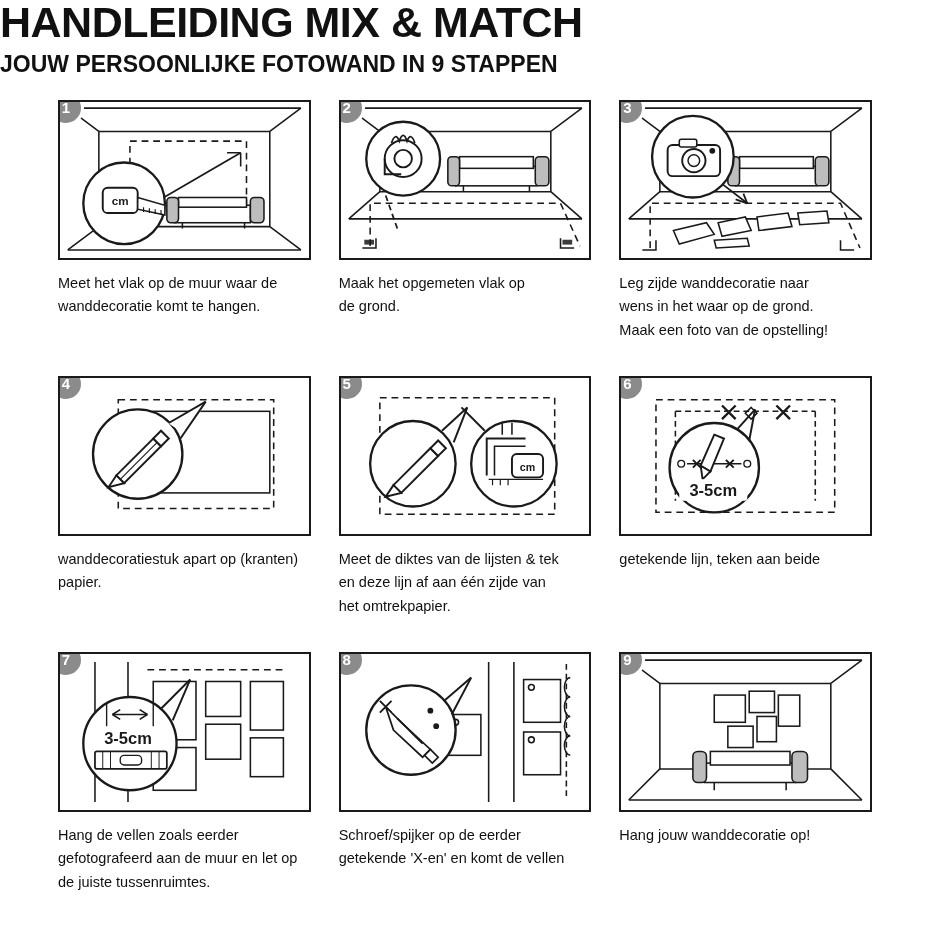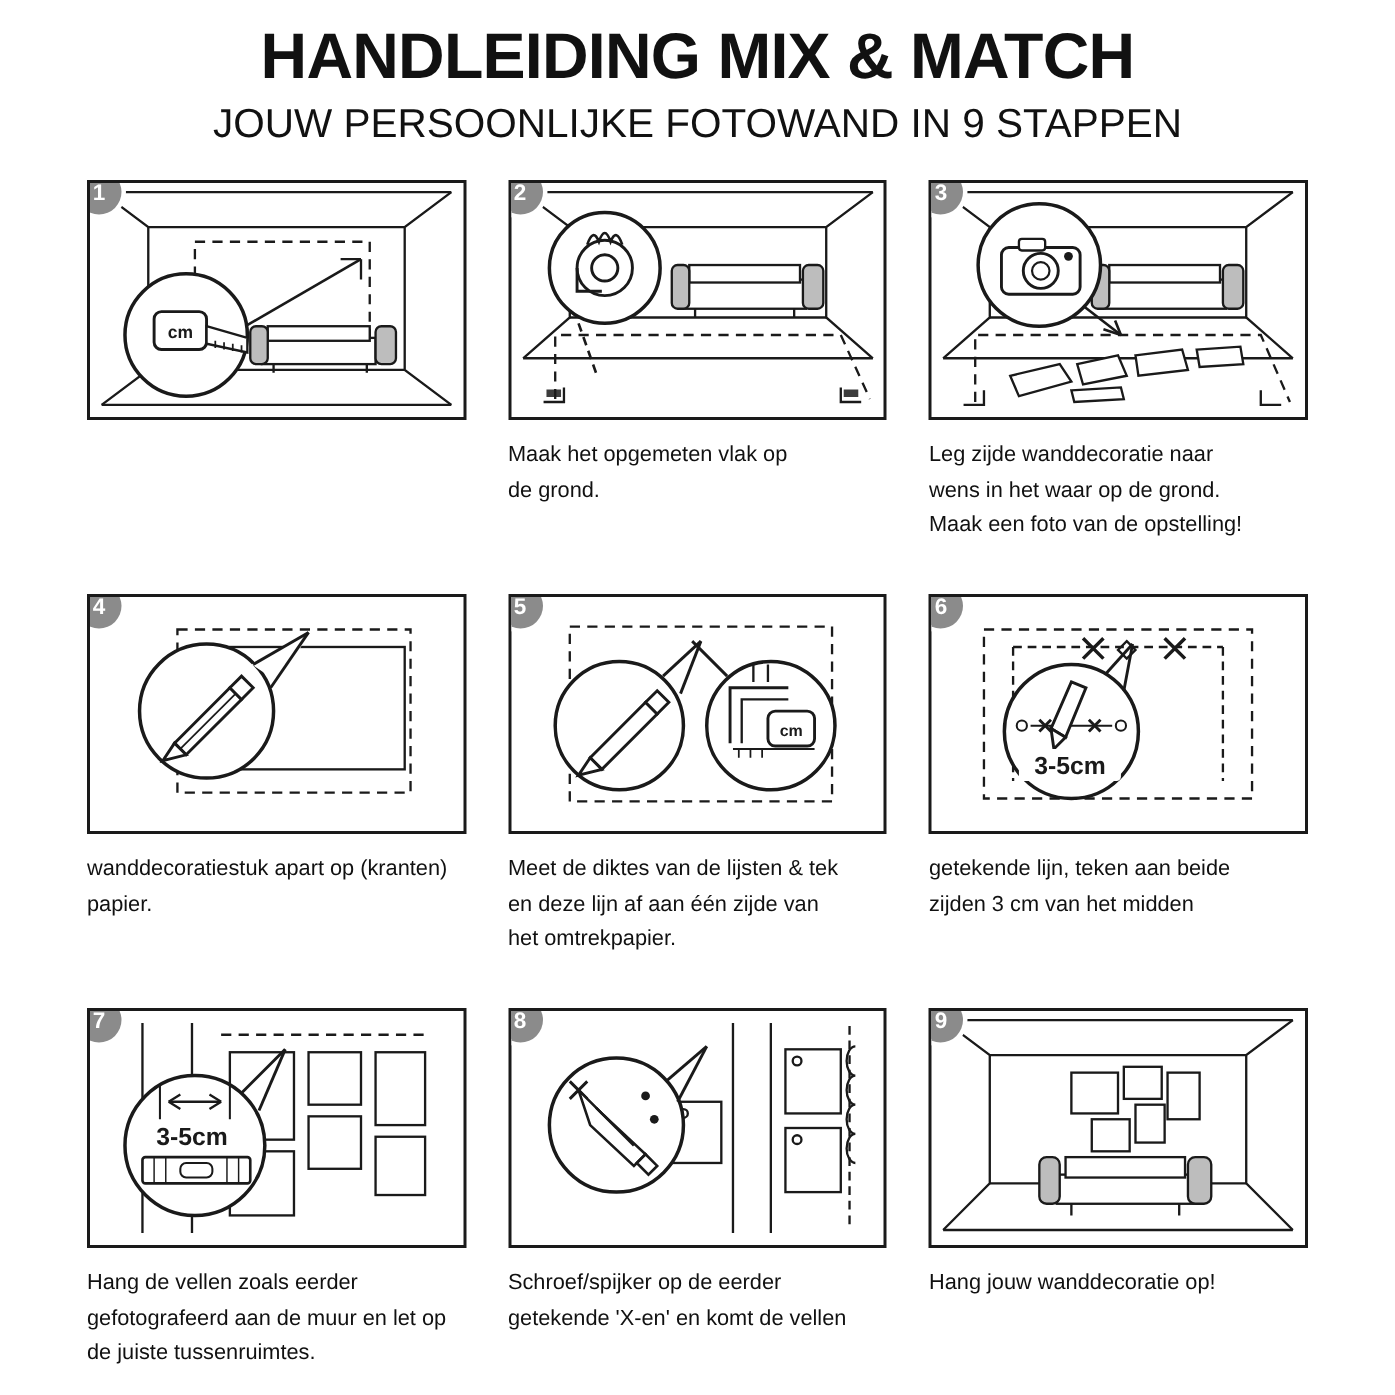--- a/index.html
+++ b/index.html
@@ -15,33 +15,32 @@
     overflow: hidden;
   }
   .page {
     position: relative;
     width: 930px;
     height: 930px;
     box-sizing: border-box;
     padding: 0;
   }
   .header {
-    text-align: center;
-    padding-top: 16px;
+    text-align: left;
   }
   .title {
     font-size: 43px;
     font-weight: bold;
     letter-spacing: -0.5px;
     line-height: 1.05;
     margin: 0;
   }
   .subtitle {
-    font-size: 27px;
-    font-weight: normal;
+    font-size: 23px;
+    font-weight: bold;
     letter-spacing: 0px;
     line-height: 1.15;
     margin: 6px 0 0 0;
   }
   .grid {
     margin-top: 22px;
     padding: 0 58px;
     display: grid;
     grid-template-columns: repeat(3, 1fr);
     column-gap: 28px;
@@ -126,20 +125,24 @@
           </g>
           <g>
             <circle cx="66" cy="104" r="42" fill="#ffffff" stroke="#1a1a1a" stroke-width="2.4"></circle>
             <rect x="44" y="88" width="36" height="26" rx="5" fill="#ffffff" stroke="#1a1a1a" stroke-width="2"></rect>
             <text x="62" y="106" font-family="Liberation Sans, sans-serif" font-size="12" font-weight="bold" text-anchor="middle" fill="#1a1a1a">cm</text>
             <path d="M80 98 L108 106 L108 116 L80 110 Z" fill="#ffffff" stroke="#1a1a1a" stroke-width="1.6"></path>
             <path d="M86 108 L86 113 M92 109 L92 114 M98 110 L98 115 M104 111 L104 116" stroke="#1a1a1a" stroke-width="1.2"></path>
           </g>
         </svg>
       </div>
+      <div class="caption">
+        <span class="cap-line">Meet het vlak op de muur waar de</span>
+        <span class="cap-line">wanddecoratie komt te hangen.</span>
+      </div>
     </div>
 
     <div class="cell">
       <div class="panel">
         <div class="step-badge">2</div>
         <svg viewBox="0 0 256 160">
           <g fill="none" stroke="#1a1a1a" stroke-width="1.6">
             <path d="M8 6 L40 30 L40 92 L8 120"></path>
             <path d="M248 6 L216 30 L216 92 L248 120"></path>
             <path d="M8 6 L248 6"></path>
@@ -320,21 +323,20 @@
             <path d="M82 90 L92 96 L84 104 Z"></path>
           </g>
           <g>
             <rect x="60" y="104" width="70" height="22" rx="3" fill="#ffffff" stroke="none"></rect>
             <text x="95" y="121" font-family="Liberation Sans, sans-serif" font-size="17" font-weight="bold" text-anchor="middle" fill="#1a1a1a">3-5cm</text>
           </g>
         </svg>
       </div>
       <div class="caption">
         <span class="cap-line">getekende lijn, teken aan beide</span>
-        <span class="cap-line">zijden 3 cm van het midden</span>
       </div>
     </div>
 
     <div class="cell">
       <div class="panel">
         <div class="step-badge">7</div>
         <svg viewBox="0 0 256 160">
           <g fill="none" stroke="#1a1a1a" stroke-width="1.6">
             <path d="M36 8 L36 152 M70 8 L70 152" stroke-dasharray="0"></path>
             <path d="M90 16 L230 16" stroke-dasharray="7 5"></path>

